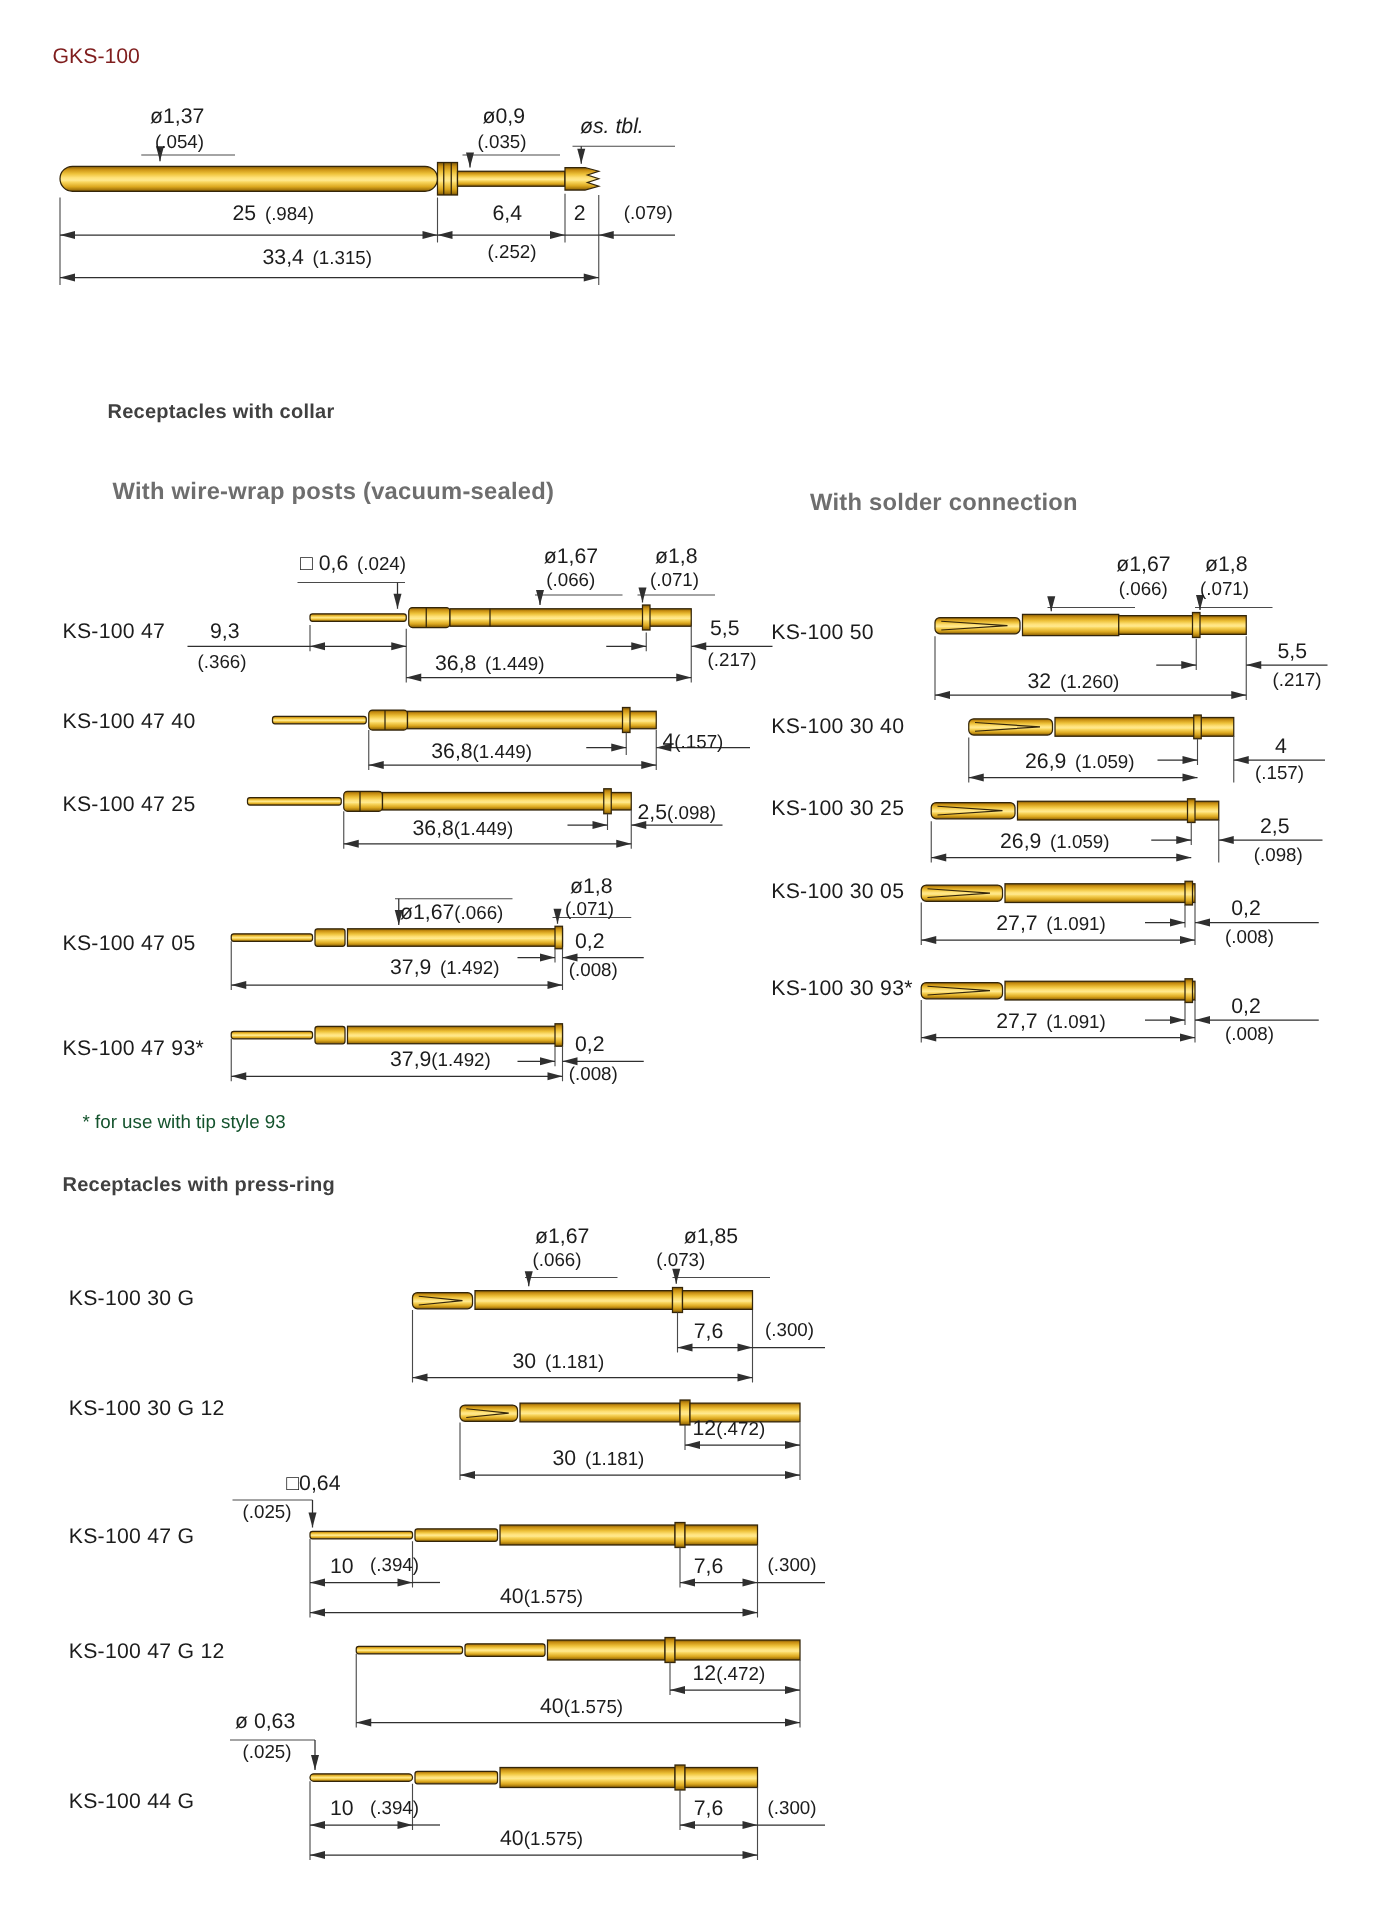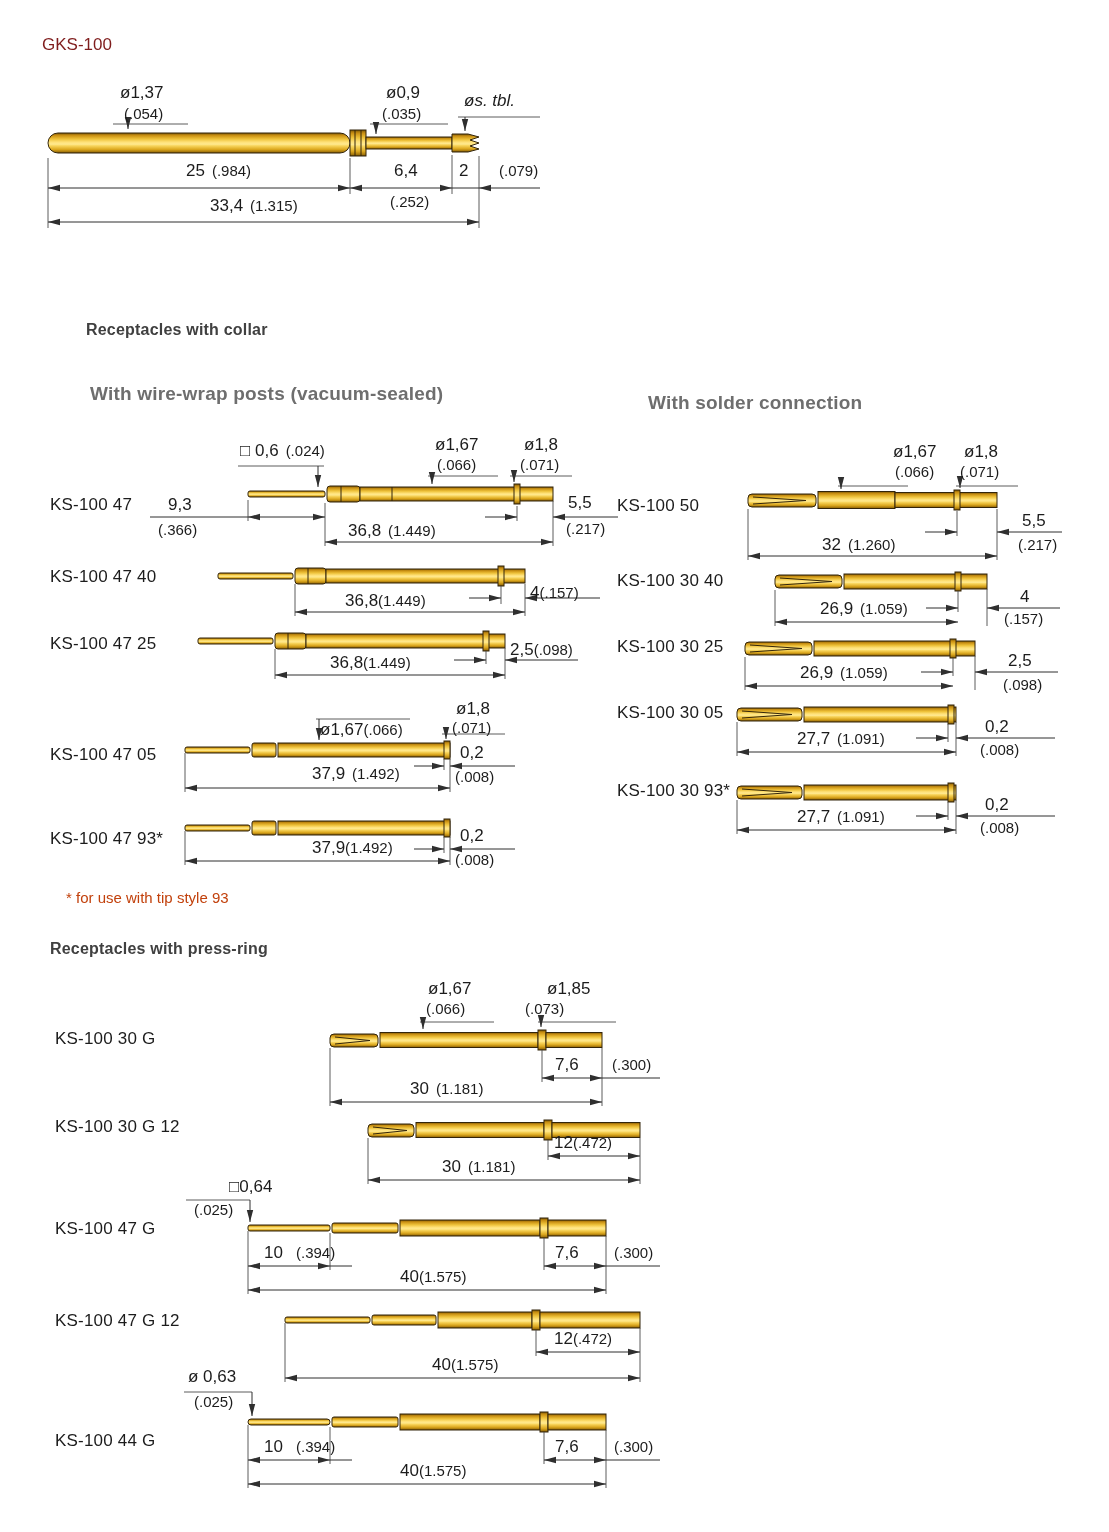--- a/index.html
+++ b/index.html
@@ -6,21 +6,21 @@
   body{font-family:"Liberation Sans", sans-serif; background:#ffffff;}
   #page{position:relative; width:1109px; height:1532px; background:#ffffff; overflow:hidden;}
   #linework{position:absolute; left:0; top:0;}
   .t{position:absolute; white-space:nowrap; color:#1c1c1c; font-size:17px; line-height:1.1;}
   .ti{font-size:15px;}
   .in{font-size:15px;}
   .gap{margin-left:7px;}
   .lbl{font-size:17px; letter-spacing:0.2px;}
   .h1{font-size:16px; font-weight:bold; color:#404040; letter-spacing:0.2px;}
   .h2{font-size:19px; font-weight:bold; color:#6e6e6e; letter-spacing:0.2px;}
-  .fn{font-size:15px; color:#c2410c;}
+  .fn{font-size:15px; color:#14532d;}
   .ttl{font-size:17px; color:#7f1d1d;}
   svg .dim{stroke:#2f2f2f; stroke-width:1;}
   svg .ext{stroke:#4a4a4a; stroke-width:0.9;}
   svg .body{fill:url(#gold); stroke:#33250a; stroke-width:1;}
   svg .dv{stroke:#33250a; stroke-width:1;}
   svg .slot{stroke:#33250a; stroke-width:1; fill:none;}
 </style>
 </head>
 <body>
 

